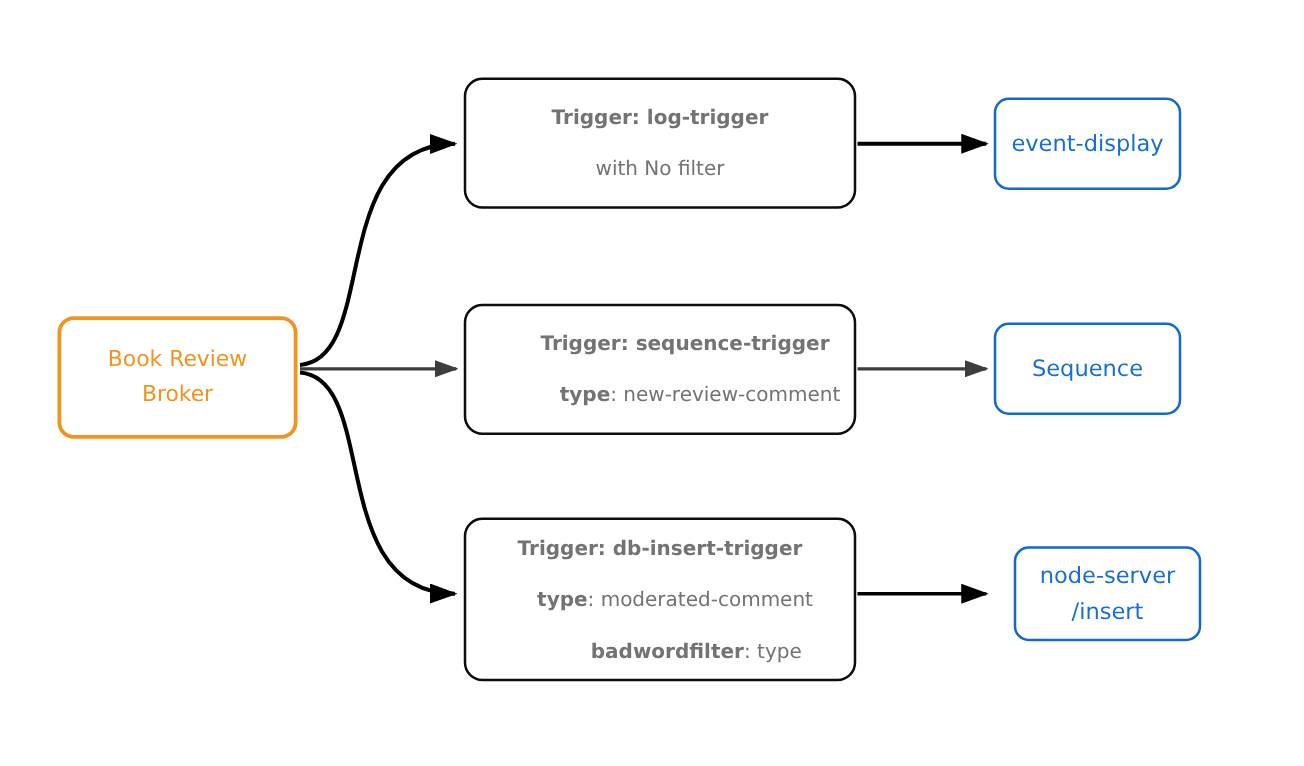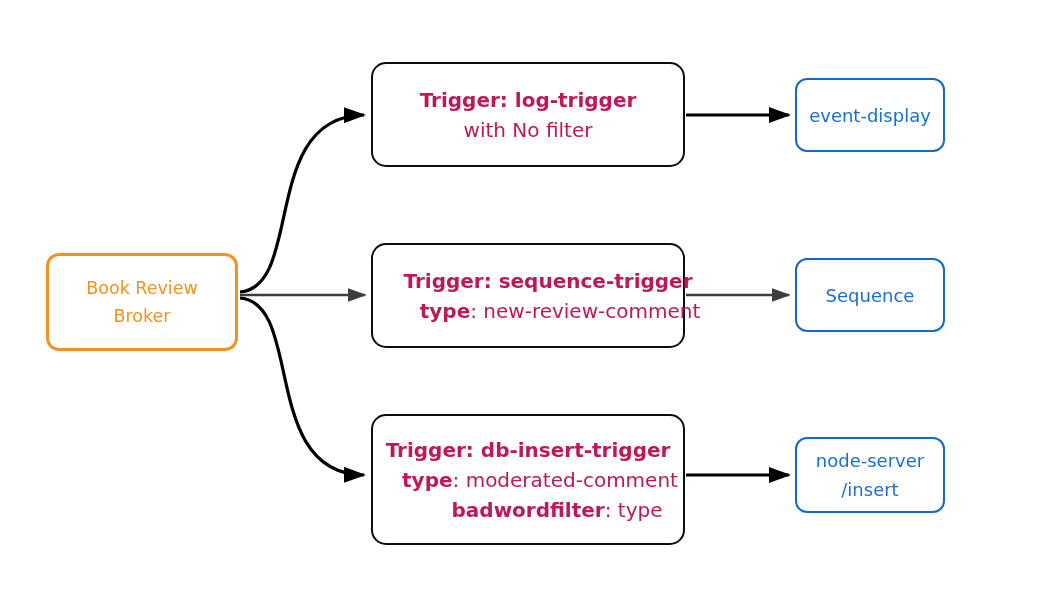--- a/index.html
+++ b/index.html
@@ -41,39 +41,40 @@
     border-radius: 13px;
     color: #F0941F;
     font-size: 17.5px;
     line-height: 28px;
   }
   .trigger {
     left: 371px;
     width: 314px;
     border: 2.8px solid #0d0d0d;
     border-radius: 15px;
-    color: #be185d;
-    font-size: 20px;
+    color: #737373;
+    font-size: 16px;
     line-height: 30px;
+    gap: 11px;
   }
   #trigger-1 { top: 62px;  height: 105px; }
   #trigger-2 { top: 243px; height: 105px; padding-left: 40px; }
   #trigger-3 { top: 414px; height: 131px; }
   .sink {
     left: 795px;
     width: 150px;
     border: 2.6px solid #1569C7;
     border-radius: 12px;
     color: #186FD1;
     font-size: 18px;
     line-height: 29px;
   }
   #sink-1 { top: 78px;  height: 74px; }
   #sink-2 { top: 258px; height: 74px; }
-  #sink-3 { top: 437px; height: 76px; }
+  #sink-3 { top: 437px; height: 76px; margin-left: 16px; }
   .line { white-space: nowrap; }
   .b { font-weight: bold; }
   .title { font-weight: bold; }
   .shift-sm { transform: translateX(12px); }
   .shift-lg { transform: translateX(29px); }
   .edge { fill: none; }
   .edge.black { stroke: #000000; }
   .edge.gray  { stroke: #3D3D3D; }
 </style>
 </head>

